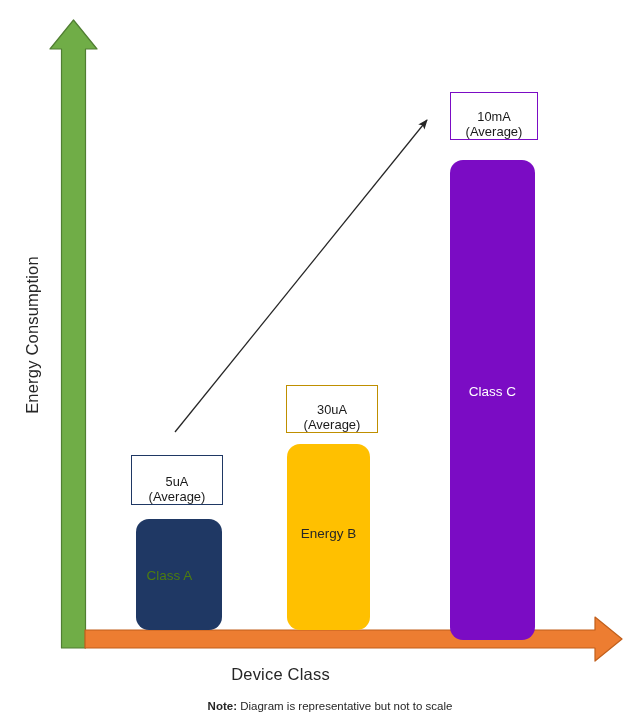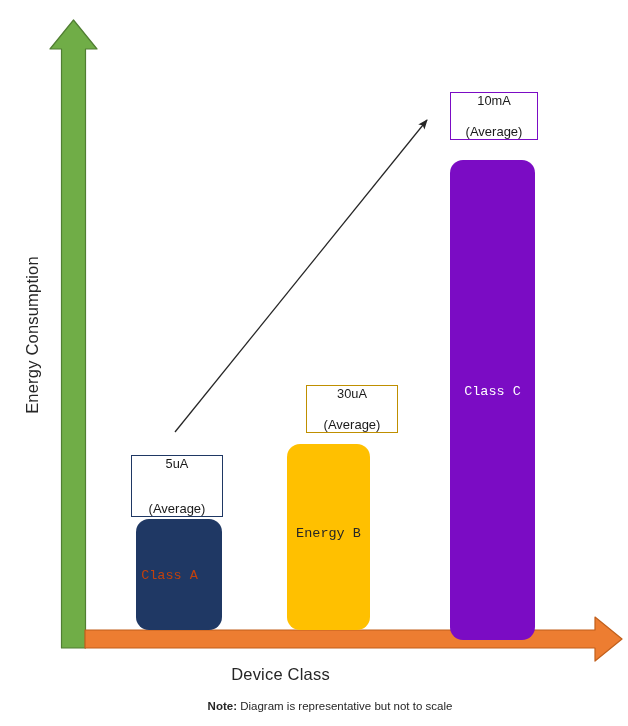--- a/index.html
+++ b/index.html
@@ -78,33 +78,32 @@
     box-sizing: border-box;
     font-size: 13.5px;
     line-height: 1.15;
   }
   .bar-label {
     position: absolute;
     left: 0;
     width: 100%;
     text-align: center;
     font-size: 13.5px;
-    font-family: Liberation Mono, monospace;
   }
   
   .callout {
     position: absolute;
     background: #ffffff;
     border-style: solid;
     border-width: 1.6px;
     box-sizing: border-box;
     display: flex;
     flex-direction: column;
     align-items: center;
-    justify-content: space-between;
+    justify-content: flex-end;
     color: #1a1a1a;
     line-height: 1.18;
   }
   .callout .callout-value {
     font-size: 12.8px;
   }
   .callout .callout-sub {
     font-size: 13px;
   }
 </style>
@@ -124,36 +123,36 @@
         <path d="M0,0 L8,3.2 L0,6.4 L1.7,3.2 z" fill="#262626"></path>
       </marker>
     </defs>
     <line x1="175" y1="432" x2="427" y2="120" stroke="#262626" stroke-width="1.25" marker-end="url(#trendhead)"></line>
   </svg>
 
   <div id="y-axis-caption">Energy Consumption</div>
 
   <div class="bar" style="left:136px; top:519px; width:86px; height:111px; background:#1F3864;">
   </div>
-  <div class="bar-label" style="left:136px; top:568px; width:67px; color:#c2410c;">Class A</div>
+  <div class="bar-label" style="left:136px; top:568px; width:67px; color:#4d7c0f;">Class A</div>
 
   <div class="bar" style="left:287px; top:444px; width:83px; height:186px; background:#FFC000;">
   </div>
   <div class="bar-label" style="left:287px; top:526px; width:83px; color:#262626;">Energy B</div>
 
   <div class="bar" style="left:450px; top:160px; width:85px; height:480px; background:#7B0CC4;">
   </div>
   <div class="bar-label" style="left:450px; top:384px; width:85px; color:#ffffff;">Class C</div>
 
-  <div class="callout" style="left:131px; top:455px; width:92px; height:62px; border-color:#1F3864;">
+  <div class="callout" style="left:131px; top:455px; width:92px; height:50px; border-color:#1F3864;">
     <span class="callout-value">5uA</span>
     <span class="callout-sub">(Average)</span>
   </div>
 
-  <div class="callout" style="left:286px; top:385px; width:92px; height:48px; border-color:#BF8F00;margin-left:20px;">
+  <div class="callout" style="left:286px; top:385px; width:92px; height:48px; border-color:#BF8F00;">
     <span class="callout-value">30uA</span>
     <span class="callout-sub">(Average)</span>
   </div>
 
   <div class="callout" style="left:450px; top:92px; width:88px; height:48px; border-color:#7B0CC4;">
     <span class="callout-value">10mA</span>
     <span class="callout-sub">(Average)</span>
   </div>
 
   <div id="x-axis-caption">Device Class</div>

